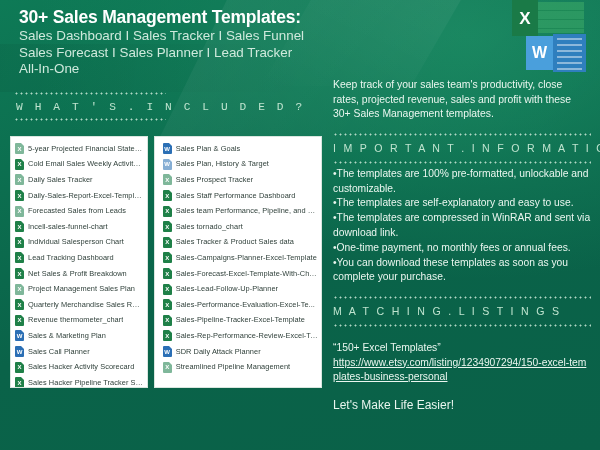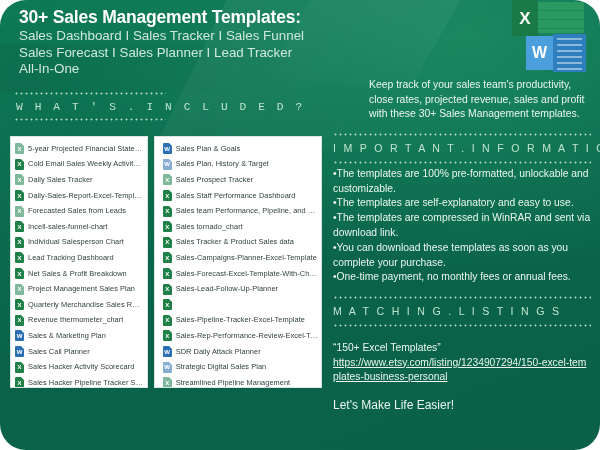--- a/index.html
+++ b/index.html
@@ -9,21 +9,20 @@
     overflow: hidden;
   }
   #stage {
     position: relative;
     width: 600px; height: 450px;
     background: #0b6b4f;
     background:
       radial-gradient(120% 90% at 78% 8%, #17865f 0%, rgba(23,134,95,0) 60%),
       linear-gradient(160deg, #0e7a56 0%, #0a6349 55%, #0a6148 100%);
     overflow: hidden;
-    border-radius: 26px;
   }
 
   
   .wedge {
     position: absolute;
     pointer-events: none;
   }
   .wedge-a {
     top: -40px; left: 200px;
     width: 420px; height: 190px;
@@ -189,21 +188,20 @@
   
   .rightcol {
     position: absolute;
     left: 333px; top: 78px; width: 258px;
     z-index: 5;
   }
   .intro {
     color: #eaf6ef;
     font-size: 10.4px;
     line-height: 14.6px;
-    margin-left: 36px;
   }
   .rsec { margin-top: 11px; }
   .rsec .dot-rule { width: 258px; margin: 4px 0 3px 0; }
   .rsec .sec-title { letter-spacing: 2.3px; font-size: 10.6px; }
   .bullets { margin-top: 2px; }
   .bullet {
     color: #eaf6ef;
     font-size: 10.3px;
     line-height: 14.8px;
   }
@@ -408,44 +406,39 @@
         <div class="file-row">
           <span class="fi xlsx">
             <b>X</b>
           </span>
           <span class="file-label">Sales-Lead-Follow-Up-Planner</span>
         </div>
         <div class="file-row">
           <span class="fi xlsx">
             <b>X</b>
           </span>
+          <span class="file-label">Sales-Performance-Evaluation-Excel-Te...</span>
         </div>
         <div class="file-row">
           <span class="fi xlsx">
             <b>X</b>
           </span>
           <span class="file-label">Sales-Pipeline-Tracker-Excel-Template</span>
         </div>
         <div class="file-row">
           <span class="fi xlsx">
             <b>X</b>
           </span>
           <span class="file-label">Sales-Rep-Performance-Review-Excel-Te...</span>
         </div>
         <div class="file-row">
           <span class="fi docx">
             <b>W</b>
           </span>
           <span class="file-label">SDR Daily Attack Planner</span>
-        </div>
-        <div class="file-row">
-          <span class="fi docx-lite">
-            <b>W</b>
-          </span>
-          <span class="file-label">Strategic Digital Sales Plan</span>
         </div>
         <div class="file-row">
           <span class="fi xlsx-lite">
             <b>X</b>
           </span>
           <span class="file-label">Streamlined Pipeline Management</span>
         </div>
       </div>
   </div>
 
@@ -454,22 +447,22 @@
     <div class="intro">Keep track of your sales team's productivity, close rates, projected revenue, sales and profit with these 30+ Sales Management templates.</div>
 
     <div class="rsec">
       <div class="dot-rule"></div>
       <div class="sec-title">I M P O R T A N T . I N F O R M A T I O N</div>
       <div class="dot-rule"></div>
       <div class="bullets">
           <div class="bullet">•The templates are 100% pre-formatted, unlockable and customizable.</div>
           <div class="bullet">•The templates are self-explanatory and easy to use.</div>
           <div class="bullet">•The templates are compressed in WinRAR and sent via download link.</div>
+          <div class="bullet">•One-time payment, no monthly fees or annual fees.</div>
           <div class="bullet">•You can download these templates as soon as you complete your purchase.</div>
-          <div class="bullet">•One-time payment, no monthly fees or annual fees.</div>
         </div>
     </div>
 
     <div class="rsec">
       <div class="dot-rule"></div>
       <div class="sec-title">M A T C H I N G . L I S T I N G S</div>
       <div class="dot-rule"></div>
       <div class="match-body">
         <span>“150+ Excel Templates”</span>
         <span class="url">https://www.etsy.com/listing/1234907294/150-excel-templates-business-personal</span>

